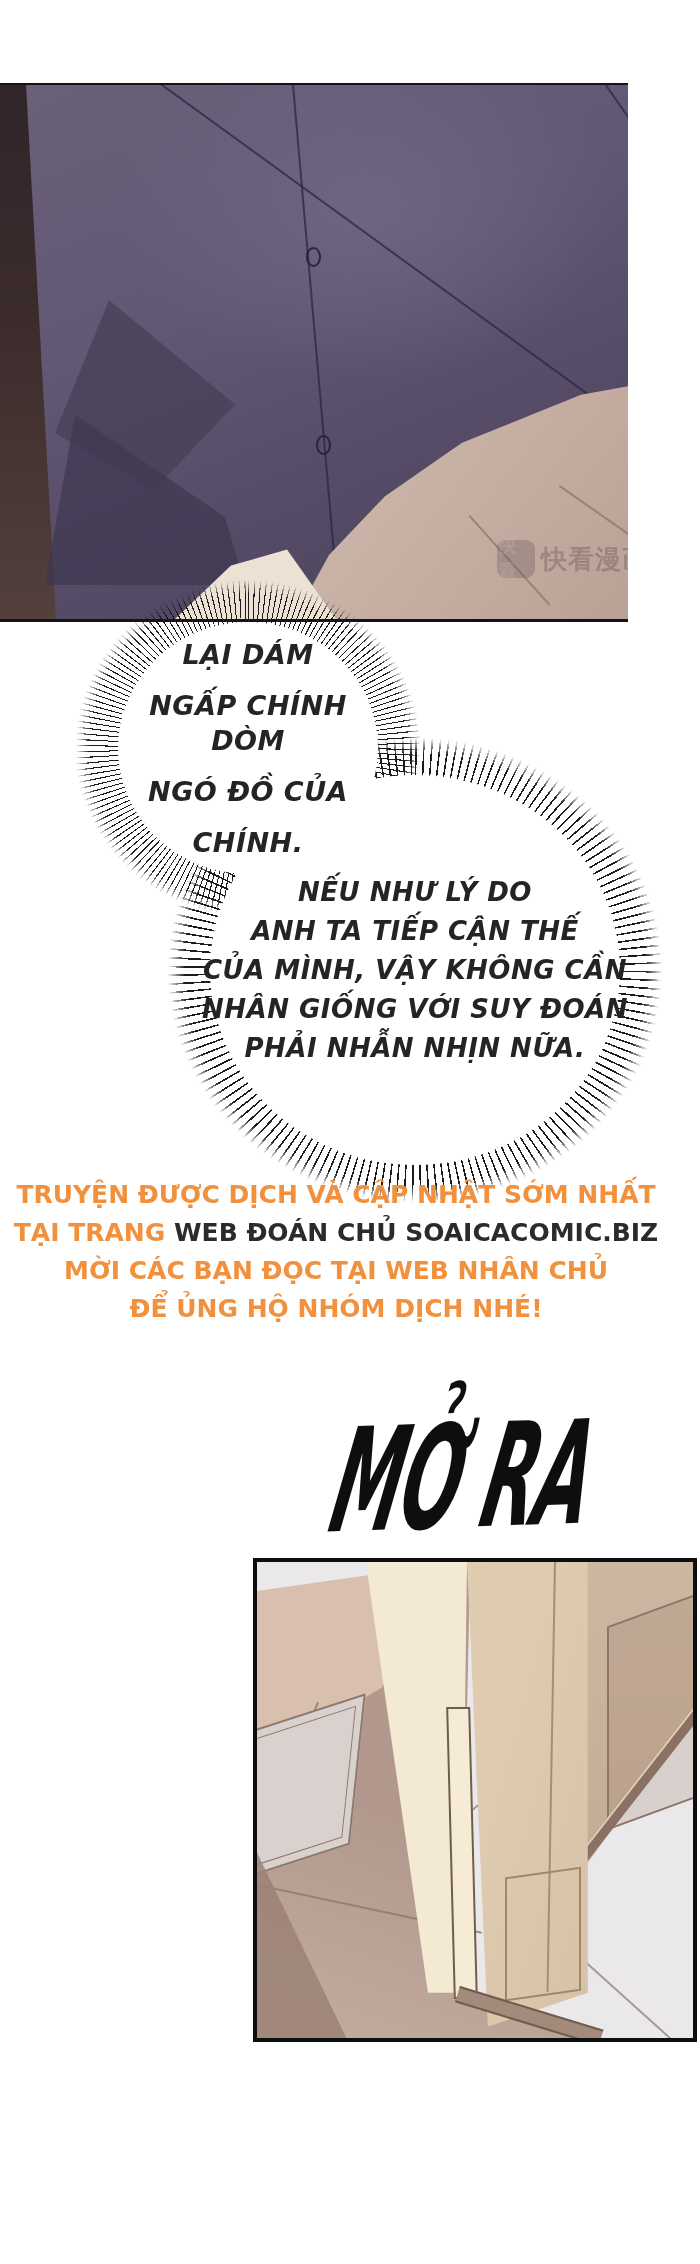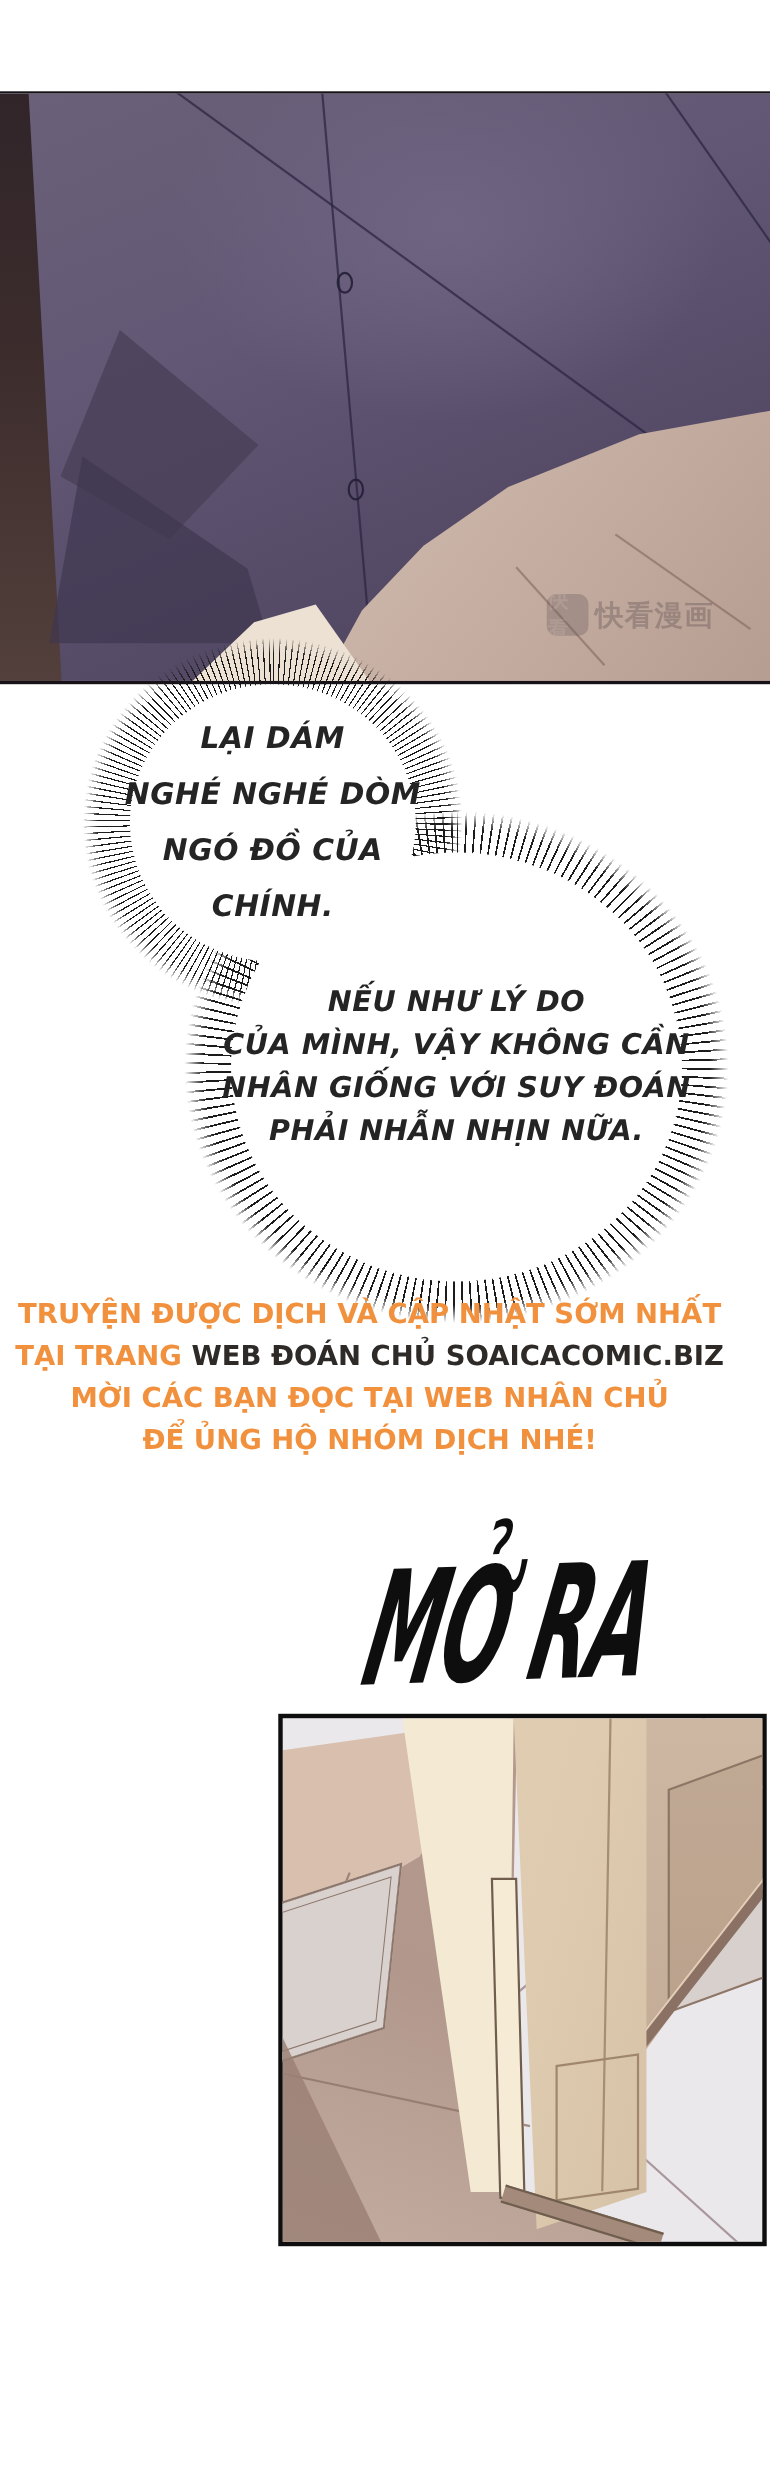--- a/index.html
+++ b/index.html
@@ -1,21 +1,21 @@
 <!DOCTYPE html>
 <html><head>
 <meta charset="utf-8">
 <style>
   html,body{margin:0;padding:0;}
   body{width:700px;height:2264px;background:#ffffff;position:relative;overflow:hidden;
        font-family:"DejaVu Sans",sans-serif;}
   .abs{position:absolute;}
 
   
-  #top-panel{left:0;top:83px;width:700px;height:534px;overflow:hidden;
+  #top-panel{left:0;top:83px;width:628px;height:534px;overflow:hidden;
              border-top:2px solid #161218;border-bottom:3px solid #161218;background:
              radial-gradient(ellipse 420px 300px at 58% 22%, #6f6582 0%, rgba(0,0,0,0) 60%),
              linear-gradient(158deg,#6a6078 0%,#625875 38%,#564c68 66%,#4a415b 100%);}
   .wallstrip{left:0;top:0;width:60px;height:534px;
              background:linear-gradient(180deg,#31252a 0%,#3c2c2c 45%,#53403c 100%);
              clip-path:polygon(0 0,26px 0,56px 100%,0 100%);}
   .foldA{left:55px;top:215px;width:180px;height:190px;background:#4a4059;
          clip-path:polygon(30% 0,100% 55%,55% 100%,0 70%);opacity:.8;}
   .foldB{left:45px;top:330px;width:200px;height:170px;background:#3f3650;
          clip-path:polygon(15% 0,90% 60%,100% 100%,0 100%);opacity:.7;}
@@ -130,27 +130,28 @@
   </div>
 </div>
 
 <div id="ring1" class="abs ring"></div>
 <div id="ring2" class="abs ring"></div>
 <div id="fill1" class="abs bub-fill"></div>
 <div id="fill2" class="abs bub-fill"></div>
 
 <div id="text1" class="abs bub-text">
   <div>LẠI DÁM</div>
-  <div>NGHÉ NGHÉ DÒM</div>
+  <div>NGẤP CHÍNH DÒM</div>
   <div>NGÓ ĐỒ CỦA</div>
   <div>CHÍNH.</div>
 </div>
 
 <div id="text2" class="abs bub-text">
   <div>NẾU NHƯ LÝ DO</div>
+  <div>ANH TA TIẾP CẬN THẾ</div>
   <div>CỦA MÌNH, VẬY KHÔNG CẦN</div>
   <div>NHÂN GIỐNG VỚI SUY ĐOÁN</div>
   <div>PHẢI NHẪN NHỊN NỮA.</div>
 </div>
 
 <div id="promo" class="abs">
   <div class="promo-orange">TRUYỆN ĐƯỢC DỊCH VÀ CẬP NHẬT SỚM NHẤT</div>
   <div><span class="promo-orange">TẠI TRANG </span><span class="promo-dark">WEB ĐOÁN CHỦ SOAICACOMIC.BIZ</span></div>
   <div class="promo-orange">MỜI CÁC BẠN ĐỌC TẠI WEB NHÂN CHỦ</div>
   <div class="promo-orange">ĐỂ ỦNG HỘ NHÓM DỊCH NHÉ!</div>

